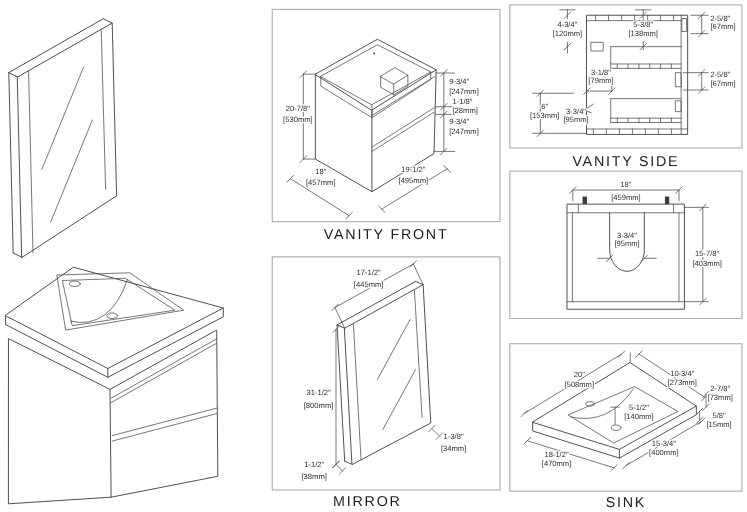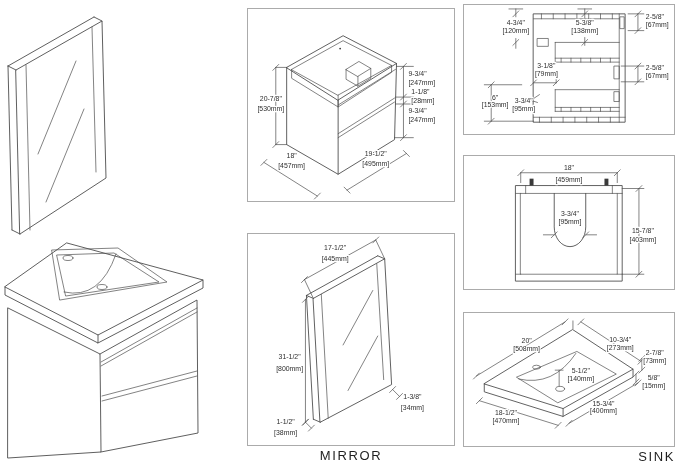--- a/index.html
+++ b/index.html
@@ -78,20 +78,21 @@
 
       <path class="dm" d="M150,58 L167,58 M149,89 L167,89 M149,96 L167,96 M148,130 L167,130 M157,58 L157,130 M154,61 L160,55 M154,92 L160,86 M154,99 L160,93 M154,133 L160,127"></path>
       <text class="dim dimL" x="162" y="68">9-3/4"</text>
       <text class="dim dimL" x="162" y="77">[247mm]</text>
       <text class="dim dimL" x="165" y="86">1-1/8"</text>
       <text class="dim dimL" x="165" y="95">[28mm]</text>
       <text class="dim dimL" x="162" y="105">9-3/4"</text>
       <text class="dim dimL" x="162" y="114">[247mm]</text>
     </svg>
   </div>
+  <div class="caption" style="left:247px; top:205px; width:208px;">VANITY FRONT</div>
 
   <div class="panel" style="left:247px; top:233px; width:208px; height:213px;">
     <svg width="206" height="211" viewBox="0 0 208 213">
       <path class="ln" d="M59,62 L131,22 M59,62 L66,65 M131,22 L138,25 M59,62 L66,187 M66,187 L73,190"></path>
       <path class="ln" d="M66,65 L138,25 L145,152 L73,190 Z"></path>
       <path class="tn" d="M74,61 L81,186 M130,30 L137,147"></path>
       <path class="tn" d="M96,112 L126,57 M101,158 L131,103"></path>
 
       <path class="dm" d="M66,65 L57,46 M138,25 L129,6 M57,46 L129,6 M54,49 L60,43 M126,9 L132,3"></path>
       <text class="dim" x="88" y="16">17-1/2"</text>
@@ -103,21 +104,21 @@
 
       <path class="dm" d="M58,190 L64,196 M55,193 L61,187 M61,199 L67,193"></path>
       <text class="dim" x="38" y="192">1-1/2"</text>
       <text class="dim" x="38" y="203">[38mm]</text>
 
       <path class="dm" d="M146,157 L153,164 M143,160 L149,154 M150,167 L156,161"></path>
       <text class="dim" x="166" y="167">1-3/8"</text>
       <text class="dim" x="166" y="178">[34mm]</text>
     </svg>
   </div>
-  <div class="caption" style="left:247px; top:448px; width:208px;">MIRROR</div>
+  <div class="caption" style="left:230px; top:448px; width:208px;">MIRROR</div>
 
   <div class="panel" style="left:463px; top:4px; width:212px; height:131px;">
     <svg width="210" height="129" viewBox="0 0 212 131">
       <path class="ln" d="M70,9 L163,9 L163,119 L70,119 Z"></path>
       <path class="tn" d="M157,9 L157,119 M70,14 L157,14"></path>
       <path class="tn" d="M78,9 L78,14 M90,9 L90,14 M102,9 L102,14 M114,9 L114,14 M126,9 L126,14 M138,9 L138,14 M150,9 L150,14"></path>
 
       <path class="tn" d="M92,38 L157,38 M92,38 L92,58 M92,54 L157,54 M92,58 L157,58"></path>
       <path class="tn" d="M98,54 L98,58 M108,54 L108,58 M118,54 L118,58 M128,54 L128,58 M138,54 L138,58 M148,54 L148,58"></path>
 
@@ -153,20 +154,21 @@
 
       <path class="dm" d="M20,81 L58,81 M20,118 L70,118 M27,81 L27,118 M24,84 L30,78 M24,121 L30,115"></path>
       <text class="dim" x="31" y="96">6"</text>
       <text class="dim" x="31" y="104">[153mm]</text>
 
       <path class="dm" d="M70,95 L76,91 M68,97 L74,99"></path>
       <text class="dim" x="60" y="100">3-3/4"</text>
       <text class="dim" x="60" y="108">[95mm]</text>
     </svg>
   </div>
+  <div class="caption" style="left:463px; top:139px; width:212px;">VANITY SIDE</div>
 
   <div class="panel" style="left:463px; top:155px; width:212px; height:135px;">
     <svg width="210" height="133" viewBox="0 0 212 135">
       <path class="ln" d="M52,30 L160,30 L160,127 L52,127 Z"></path>
       <path class="tn" d="M57,38 L155,38 L155,120 L57,120 Z M52,38 L57,38 M155,38 L160,38 M52,120 L57,120 M155,120 L160,120"></path>
       <path class="tn" d="M62,30 L62,38 M150,30 L150,38"></path>
       <rect class="sd" x="66" y="23" width="4" height="7"></rect>
       <rect class="sd" x="142" y="23" width="4" height="7"></rect>
 
       <path class="ln" d="M91,38 L91,72 A16,20 0 0 0 123,72 L123,38"></path>
@@ -217,15 +219,15 @@
 
       <path class="dm" d="M106,112 L176,71 M103,115 L109,109 M173,74 L179,68"></path>
       <text class="dim" x="141" y="94">15-3/4"</text>
       <text class="dim" x="141" y="102">[400mm]</text>
 
       <path class="dm" d="M15,89 L95,114 M12,92 L18,86 M92,117 L98,111"></path>
       <text class="dim" x="42" y="104">18-1/2"</text>
       <text class="dim" x="42" y="112">[470mm]</text>
     </svg>
   </div>
-  <div class="caption" style="left:463px; top:449px; width:212px;text-align:right;">SINK</div>
+  <div class="caption" style="left:463px; top:449px; width:212px;">SINK</div>
 
 </div>
 
 </body></html>

